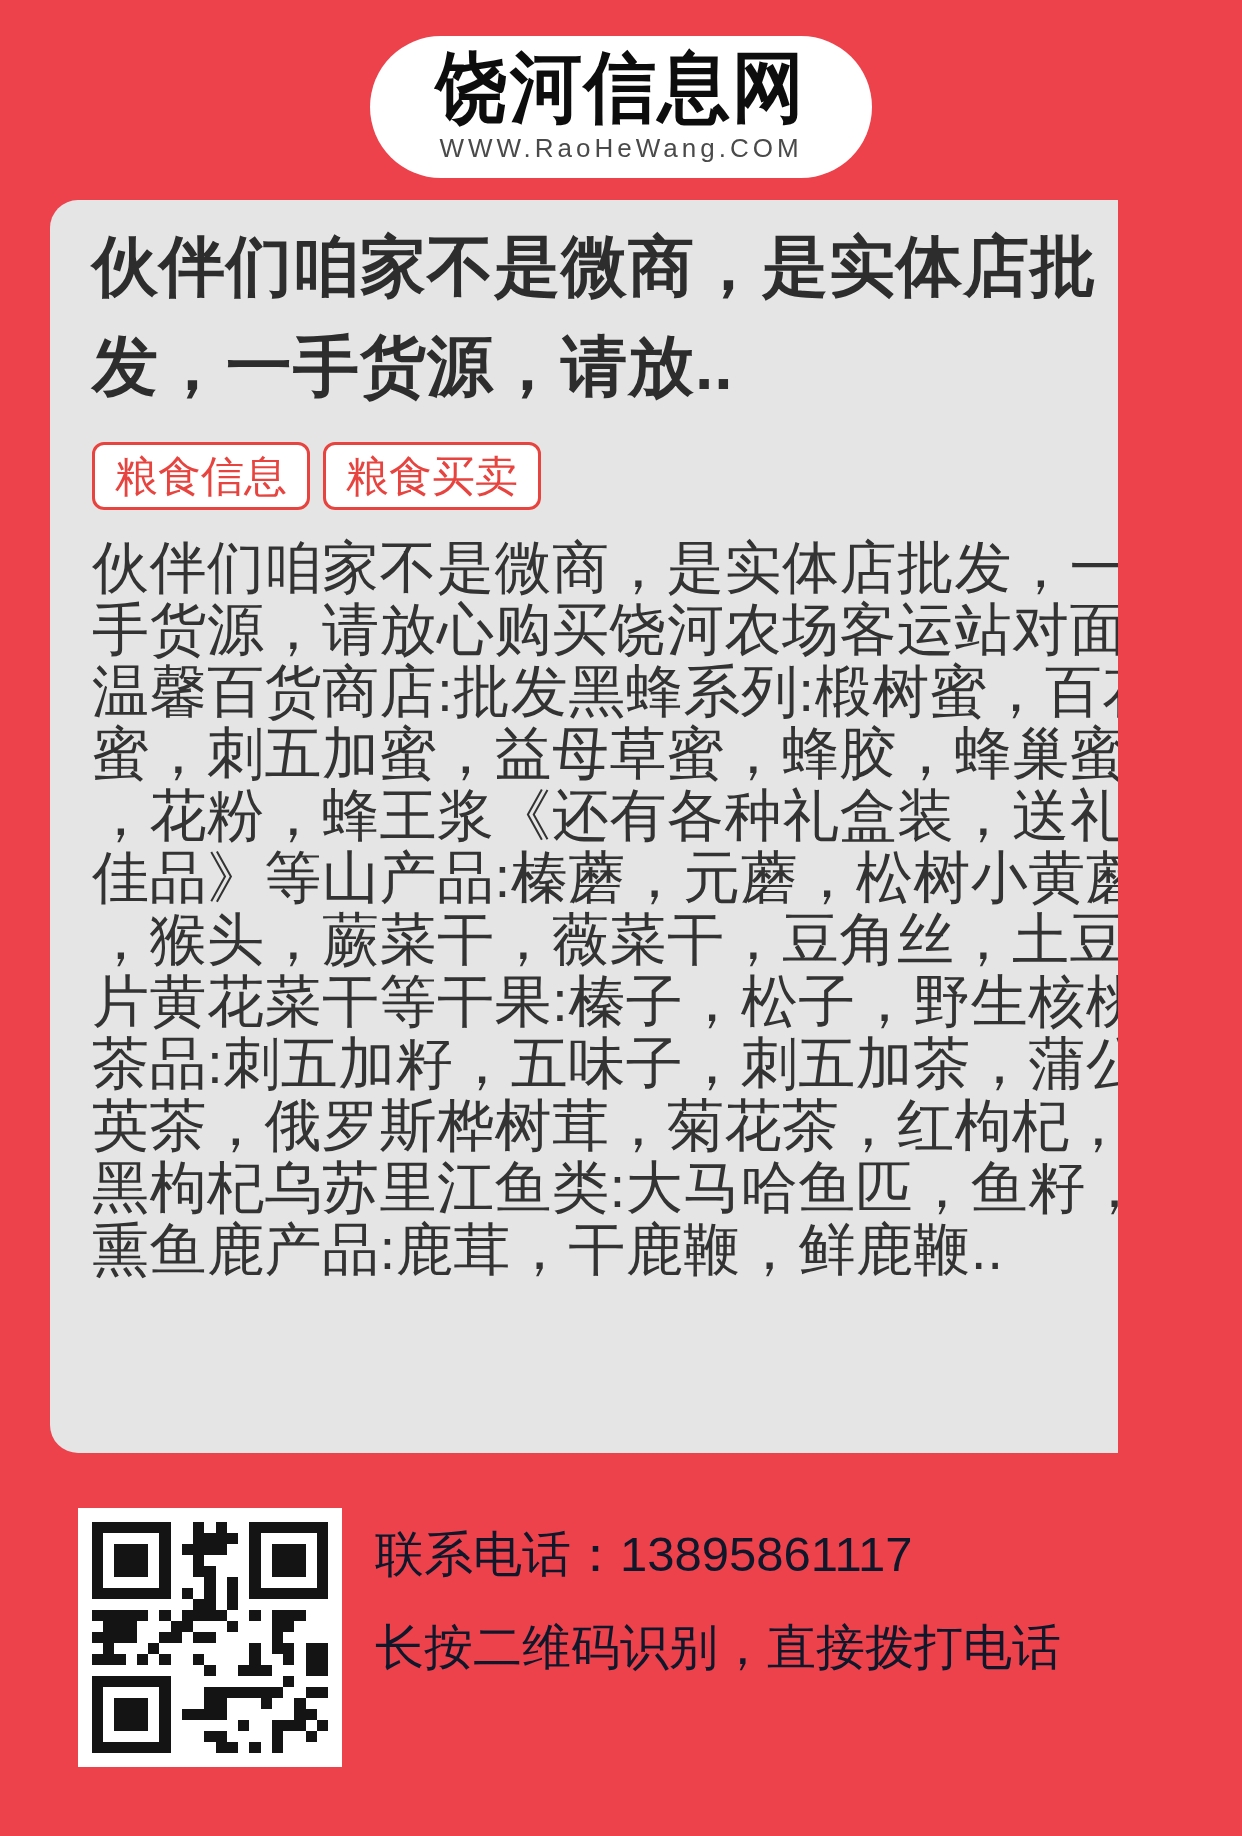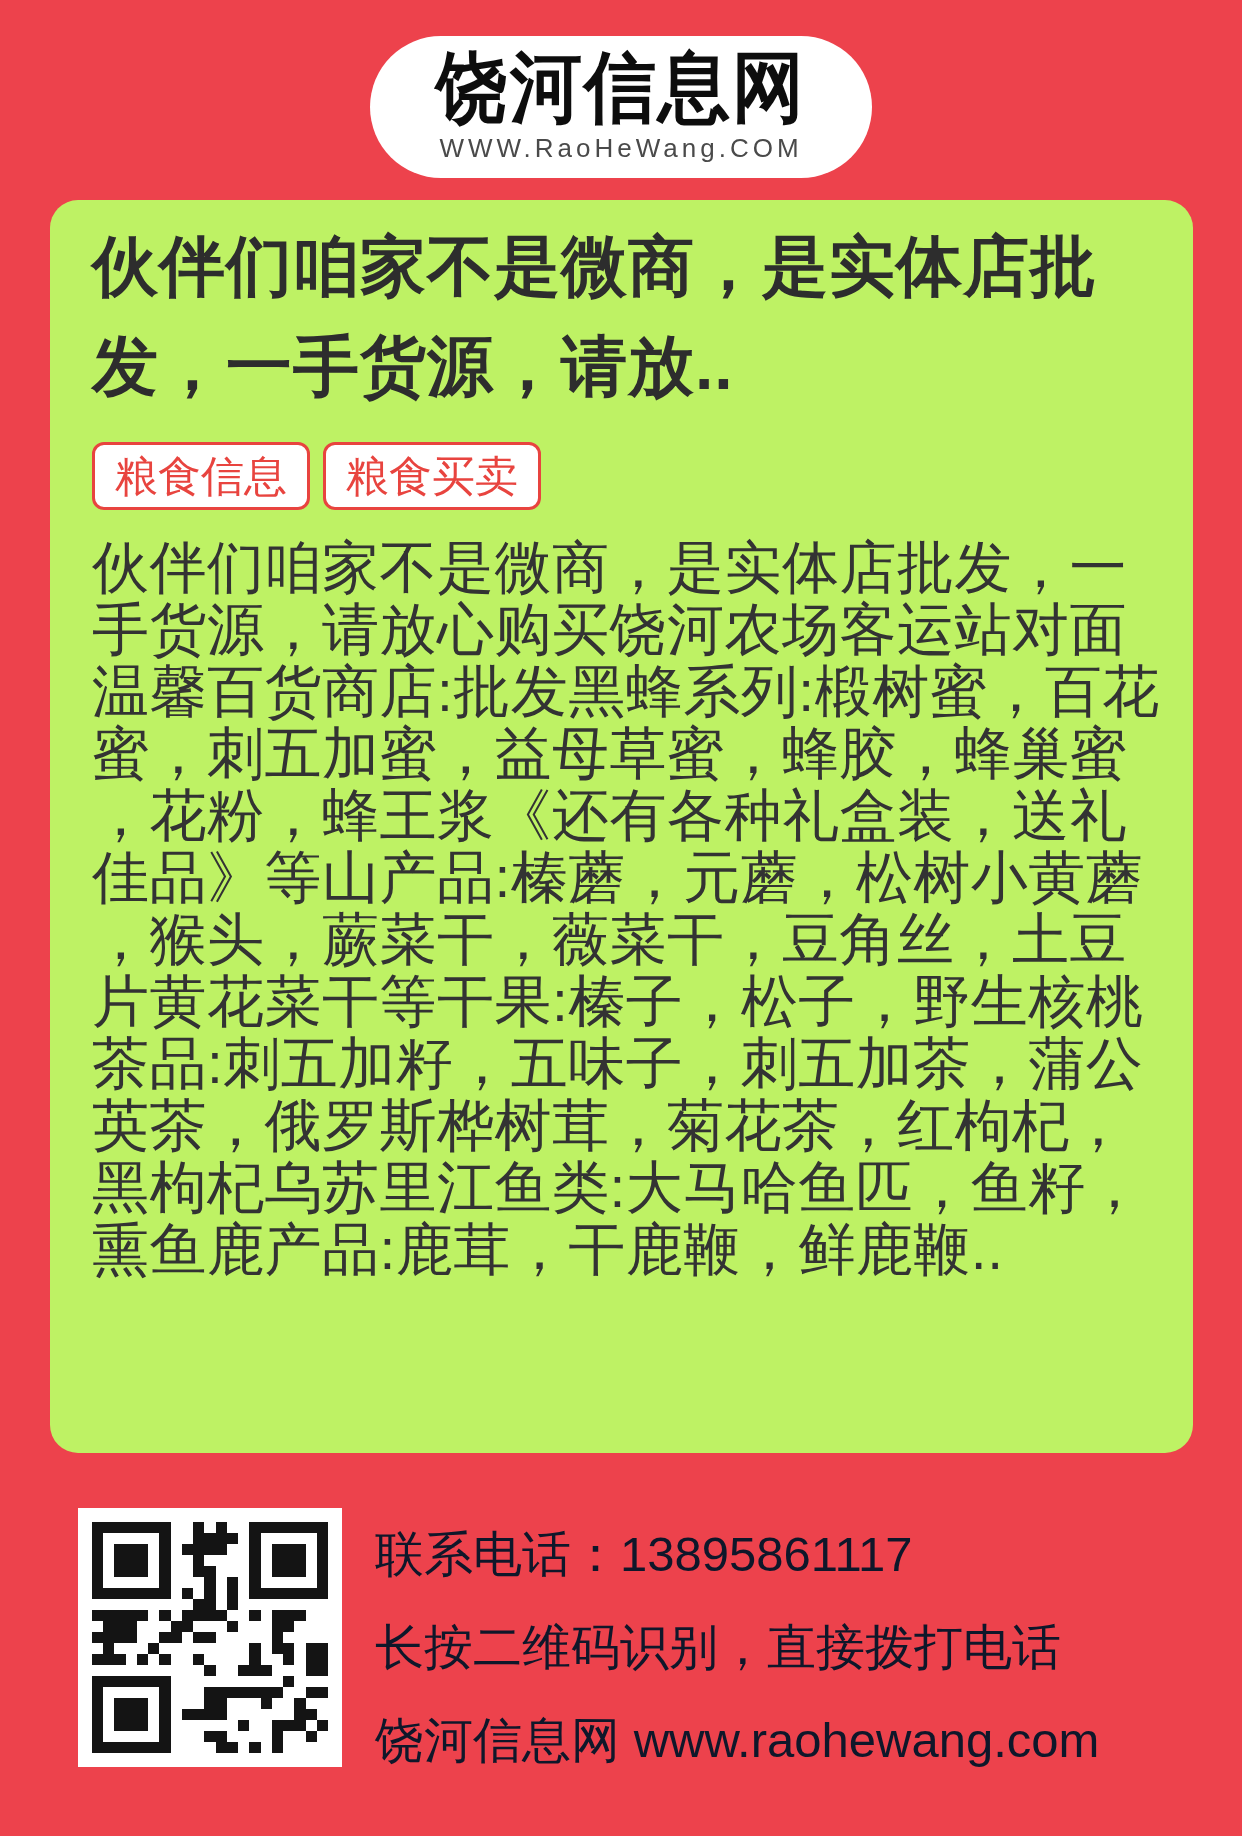--- a/index.html
+++ b/index.html
@@ -2,21 +2,21 @@
 <html><head>
 <meta charset="utf-8">
 <style>
   html, body { margin: 0; padding: 0; }
   body {
     font-family: "Liberation Sans", sans-serif;
     background: #ed424c;
   }
   .page {
     position: relative;
-    width: 1242px;
+    width: 1118px;
     height: 1836px;
     background: #ed424c;
     overflow: hidden;
   }
 
   
   .logo-pill {
     position: absolute;
     left: 370px; top: 36px;
     width: 502px; height: 142px;
@@ -38,21 +38,21 @@
     font-size: 26px;
     color: #4a4a4a;
     letter-spacing: 4px;
   }
 
   
   .card {
     position: absolute;
     left: 50px; top: 200px;
     width: 1143px; height: 1253px;
-    background: #bef264;
+    background: #e5e5e5;
     border-radius: 28px;
     box-sizing: border-box;
     padding: 16px 32px 0 42px;
   }
   .post-title {
     margin: 0;
     font-size: 66px;
     font-weight: 700;
     color: #2d2d2d;
     line-height: 100px;
@@ -578,16 +578,15 @@
         <div class="m"></div>
         <div class="m"></div>
         <div class="m"></div>
         <div class="m"></div>
       </div>
   </div>
 
   <div class="contact">
     <span class="row"><span>联系电话：</span><span>13895861117</span></span>
     <span class="row">长按二维码识别，直接拨打电话</span>
-    <span class="row"><span>饶河信息网 </span><span>www.raohewang.com</span></span>
   </div>
 
 </div>
 
 </body></html>

